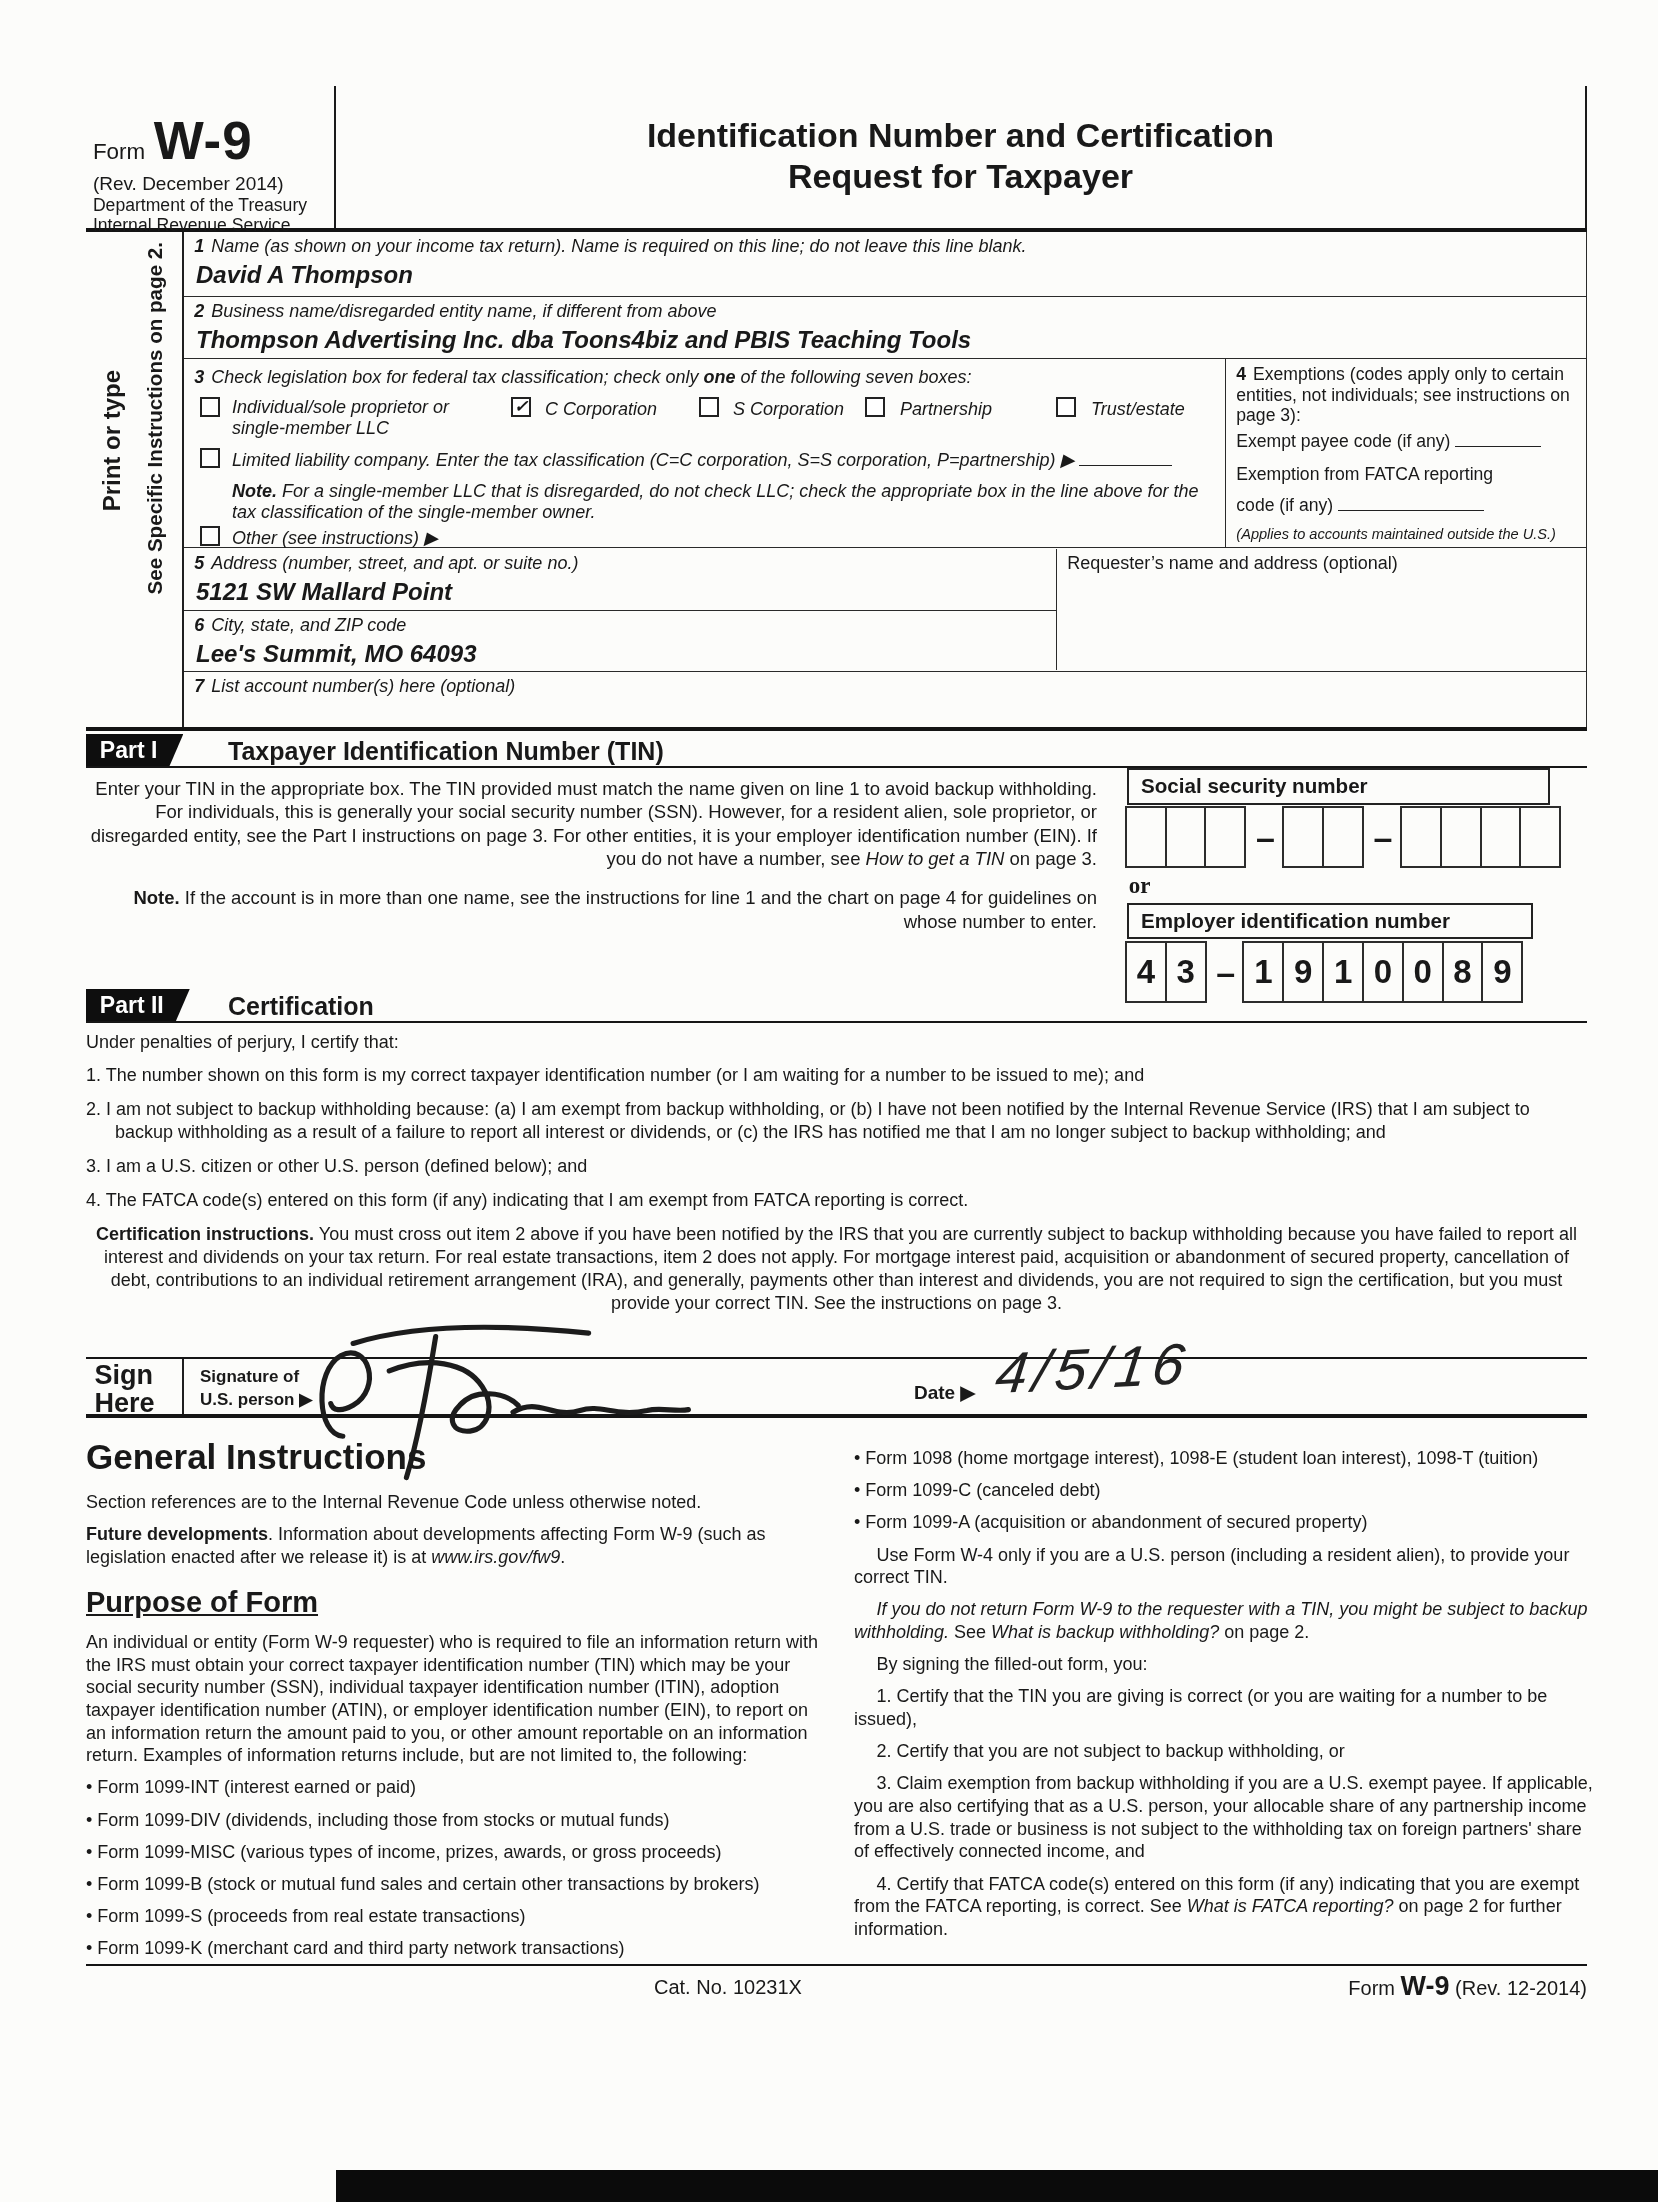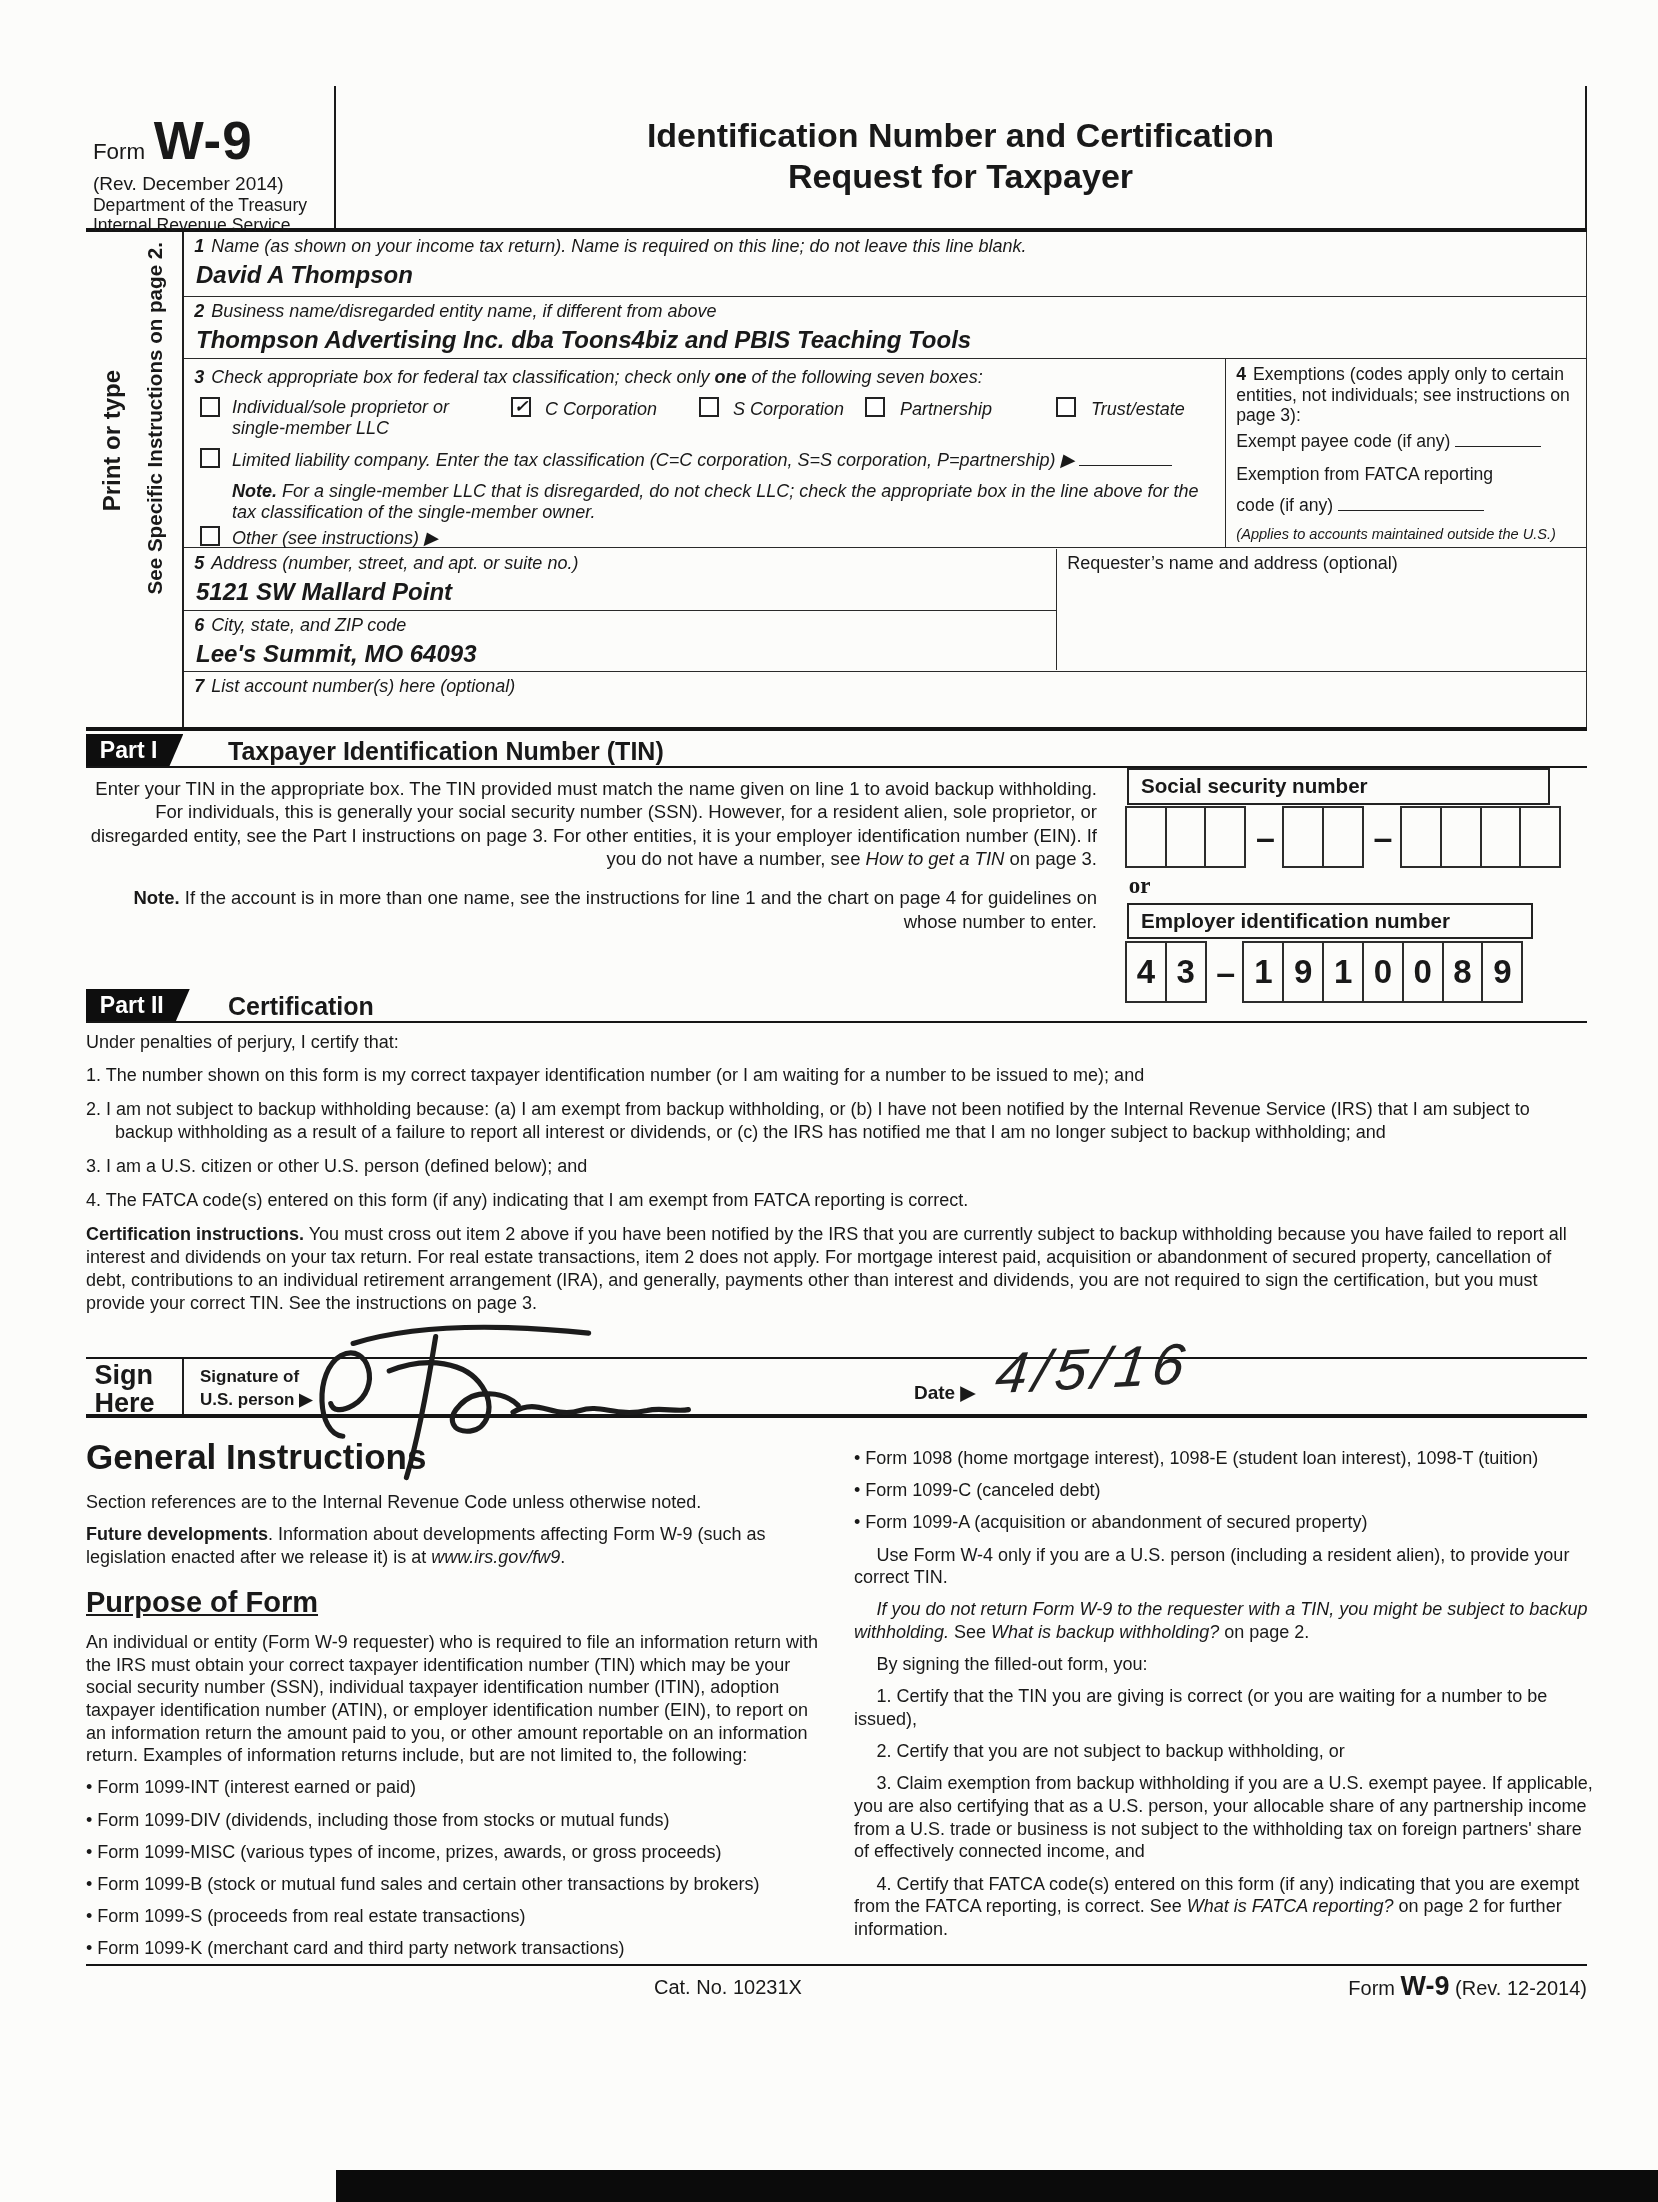--- a/index.html
+++ b/index.html
@@ -69,21 +69,21 @@
   .tinbox { width:42px; height:62px; border:2.2px solid #2c2c2c; margin-left:-2.2px; box-sizing:border-box;
             display:flex; align-items:center; justify-content:center; font-size:33px; font-weight:bold; background:#fcfcfa; }
   .tindash { width:38px; display:flex; align-items:center; justify-content:center;
              font-size:34px; font-weight:bold; }
   .or-word { font-size:23px; font-weight:bold; margin:5.2px 0 3.4px 1.7px;font-family:Liberation Serif, serif; }
 
   
   .part2-text { position:absolute; left:86px; top:1031px; width:1501px; font-size:18px; line-height:1.27; }
   .part2-text .intro { margin:0 0 10.3px 0; }
   .cert-item { padding-left:29px; text-indent:-29px; margin:0 0 11.2px 0; }
-  .cert-instr { margin:1.7px 0 0 0; }
+  .cert-instr { margin:1.7px 0 0 0;text-align:center; }
 
   
   .sign-row { position:absolute; left:86px; top:1357px; width:1501px; height:61px;
               border-top:2.6px solid #151515; border-bottom:4.3px solid #151515; box-sizing:border-box; }
   .sign-here { position:absolute; left:8.6px; top:1.7px; font-size:27px; font-weight:bold; line-height:1.05; }
   .sign-divider { position:absolute; left:96px; top:0; height:100%; border-left:2.6px solid #1f1f1f; }
   .sig-label { position:absolute; left:114px; top:6.9px; font-size:17px; font-weight:bold; line-height:1.35; }
   .signature-svg { position:absolute; left:219px; top:-50px; }
   .date-label { position:absolute; left:828px; top:22.4px; font-size:19px; font-weight:bold; }
   .date-value { position:absolute; left:910px; top:-24px; font-size:57px; font-style:italic;
@@ -145,21 +145,21 @@
 
       <div class="frow" style="top:65px; height:62px;">
         <div class="flabel">
           <span class="num">2</span><span>Business name/disregarded entity name, if different from above</span>
         </div>
         <div class="fvalue">Thompson Advertising Inc. dba Toons4biz and PBIS Teaching Tools</div>
       </div>
 
       <div class="frow" style="top:127px; height:189px;">
         <div class="flabel" style="position:absolute; top:3.4px; left:0;">
-          <span class="num">3</span><span>Check appropriate box for federal tax classification; check only </span><span class="b">one</span><span> of the following seven boxes:</span>
+          <span class="num">3</span><span>Check legislation box for federal tax classification; check only </span><span class="b">one</span><span> of the following seven boxes:</span>
         </div>
 
         <span class="cbx" style="left:15.5px; top:38px;"></span>
         <span class="opt-label" style="left:48px; top:38px; width:241px;">
           <span>Individual/sole proprietor or</span><br>
           <span>single-member LLC</span>
         </span>
 
         <span class="cbx" style="left:327px; top:38px;"><span>✓</span></span>
         <span class="opt-label" style="left:361px; top:40px;">C Corporation</span>

